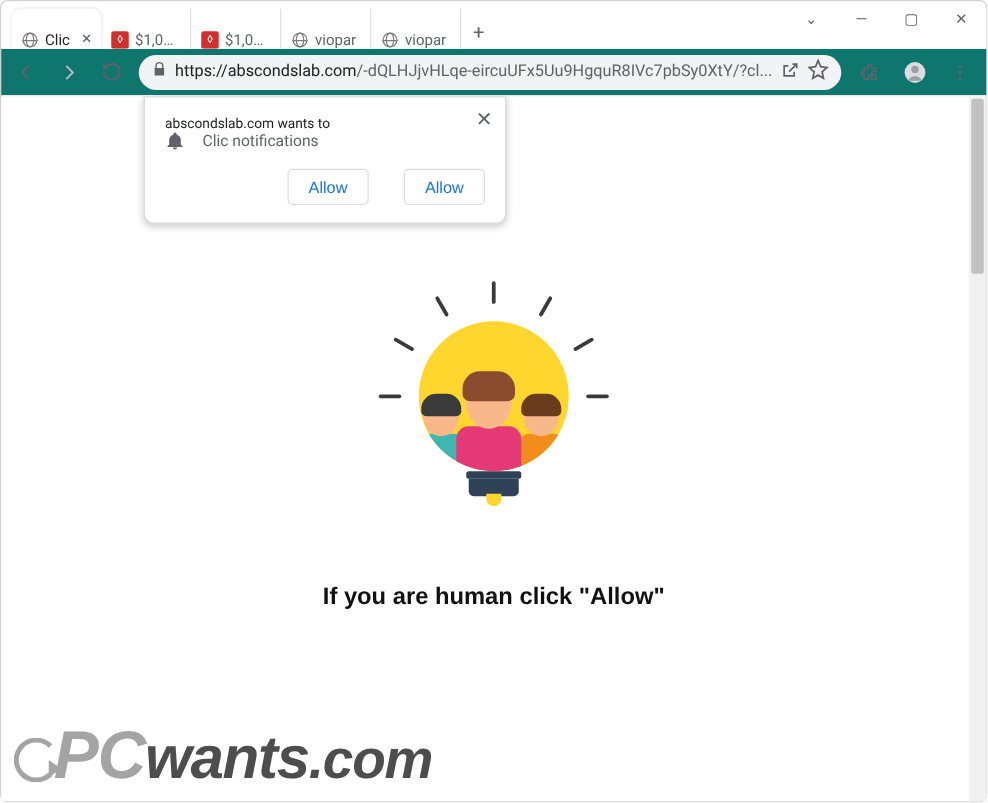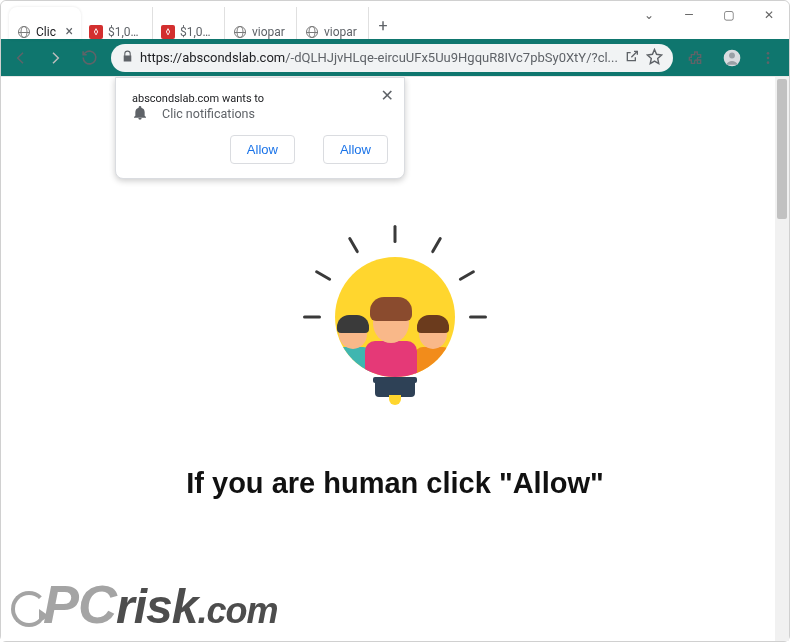--- a/index.html
+++ b/index.html
@@ -74,27 +74,27 @@
     .p-left .body { width: 36px; height: 30px; background: #3fb6b0; border-radius: 8px 8px 0 0; margin-top: -2px; margin-left: -4px;}
     .p-right { right: 4px; bottom: 0; }
     .p-right .head { width: 28px; height: 30px; background: #f9b889; }
     .p-right .hair { width: 32px; height: 18px; background: #6b3b1d; border-radius: 12px 12px 4px 4px; position: absolute; top: -4px; left: -2px;}
     .p-right .body { width: 36px; height: 30px; background: #f28c1b; border-radius: 8px 8px 0 0; margin-top: -2px; margin-left: -4px;}
     .base { position: absolute; left: 50%; transform: translateX(-50%); bottom: 20px; width: 40px; height: 14px; background: #2e4156; border-radius: 0 0 4px 4px; }
     .base::before { content: ''; position: absolute; top: -6px; left: -2px; width: 44px; height: 6px; background: #2e4156; border-radius: 2px;}
     .tip { position: absolute; left: 50%; transform: translateX(-50%); bottom: 12px; width: 12px; height: 10px; background: #ffd62e; border-radius: 0 0 6px 6px;}
 
     
-    .headline { position: absolute; left: 0; right: 0; top: 390px; text-align: center; font-size: 29px; font-weight: 700; color: #111; font-family: Arial, sans-serif; }
+    .headline { position: absolute; left: 0; right: 0; top: 390px; text-align: center; font-size: 19px; font-weight: 700; color: #111; font-family: Arial, sans-serif; }
 
     
     .watermark { position: absolute; left: 10px; bottom: 6px; font-family: Arial, sans-serif; font-size: 48px; font-style: italic; font-weight: 700; color: #a0a0a0; letter-spacing: -1px; opacity: .95;}
     .watermark .pc { font-size: 54px; }
     .watermark .risk { color: #444; font-style: italic;}
-    .watermark .com { color: #444; font-size: 36px; font-style: italic;}
+    .watermark .com { color: #444; font-size: 44px; font-style: italic;}
     .wm-icon { display: inline-block; width: 36px; height: 36px; border: 4px solid #a0a0a0; border-right-color: transparent; border-radius: 50%; vertical-align: -4px; margin-right: -4px; position: relative;}
     .wm-icon::after{content:'';position:absolute;right:-6px;top:14px;border-left:10px solid #a0a0a0;border-top:7px solid transparent;border-bottom:7px solid transparent;}
   </style>
 </head>
 <body>
 
 <div class="window">
 
   <div class="titlebar">
     <div class="tabs">
@@ -254,16 +254,16 @@
           <div class="body"></div>
         </div>
       </div>
       <div class="base"></div>
       <div class="tip"></div>
     </div>
 
     <div class="headline">If you are human click "Allow"</div>
 
     <div class="watermark">
-      <span class="wm-icon"></span><span class="pc">PC</span><span class="risk">risk</span><span class="com">.com</span>
+      <span class="wm-icon"></span><span class="pc">PC</span><span class="risk">wants</span><span class="com">.com</span>
     </div>
   </div>
 </div>
 
 </body></html>

